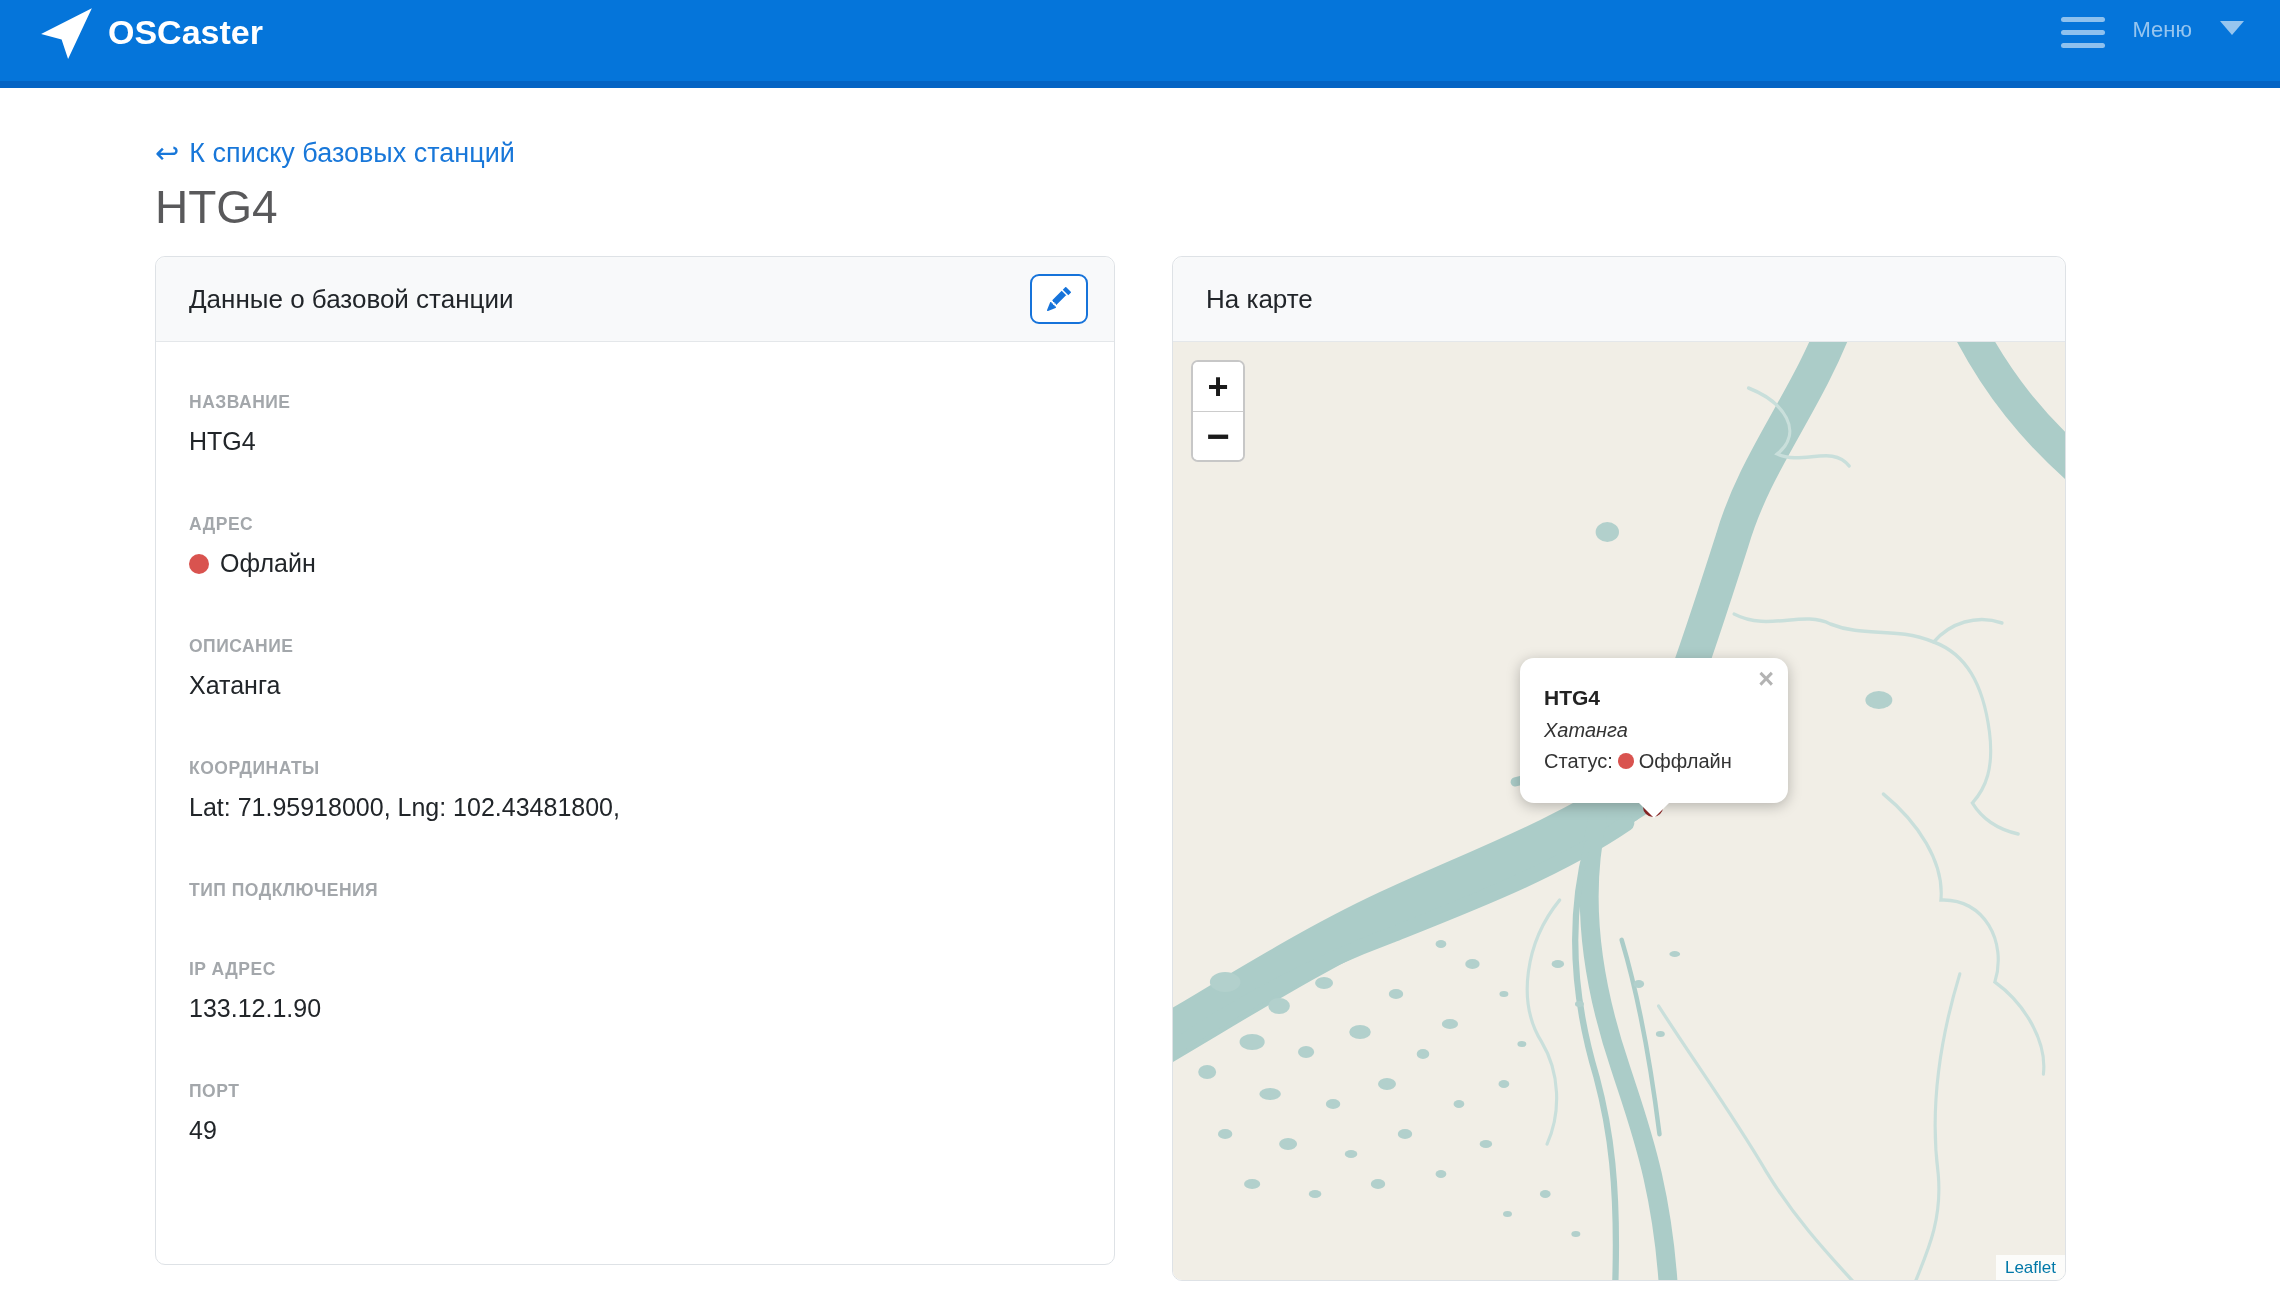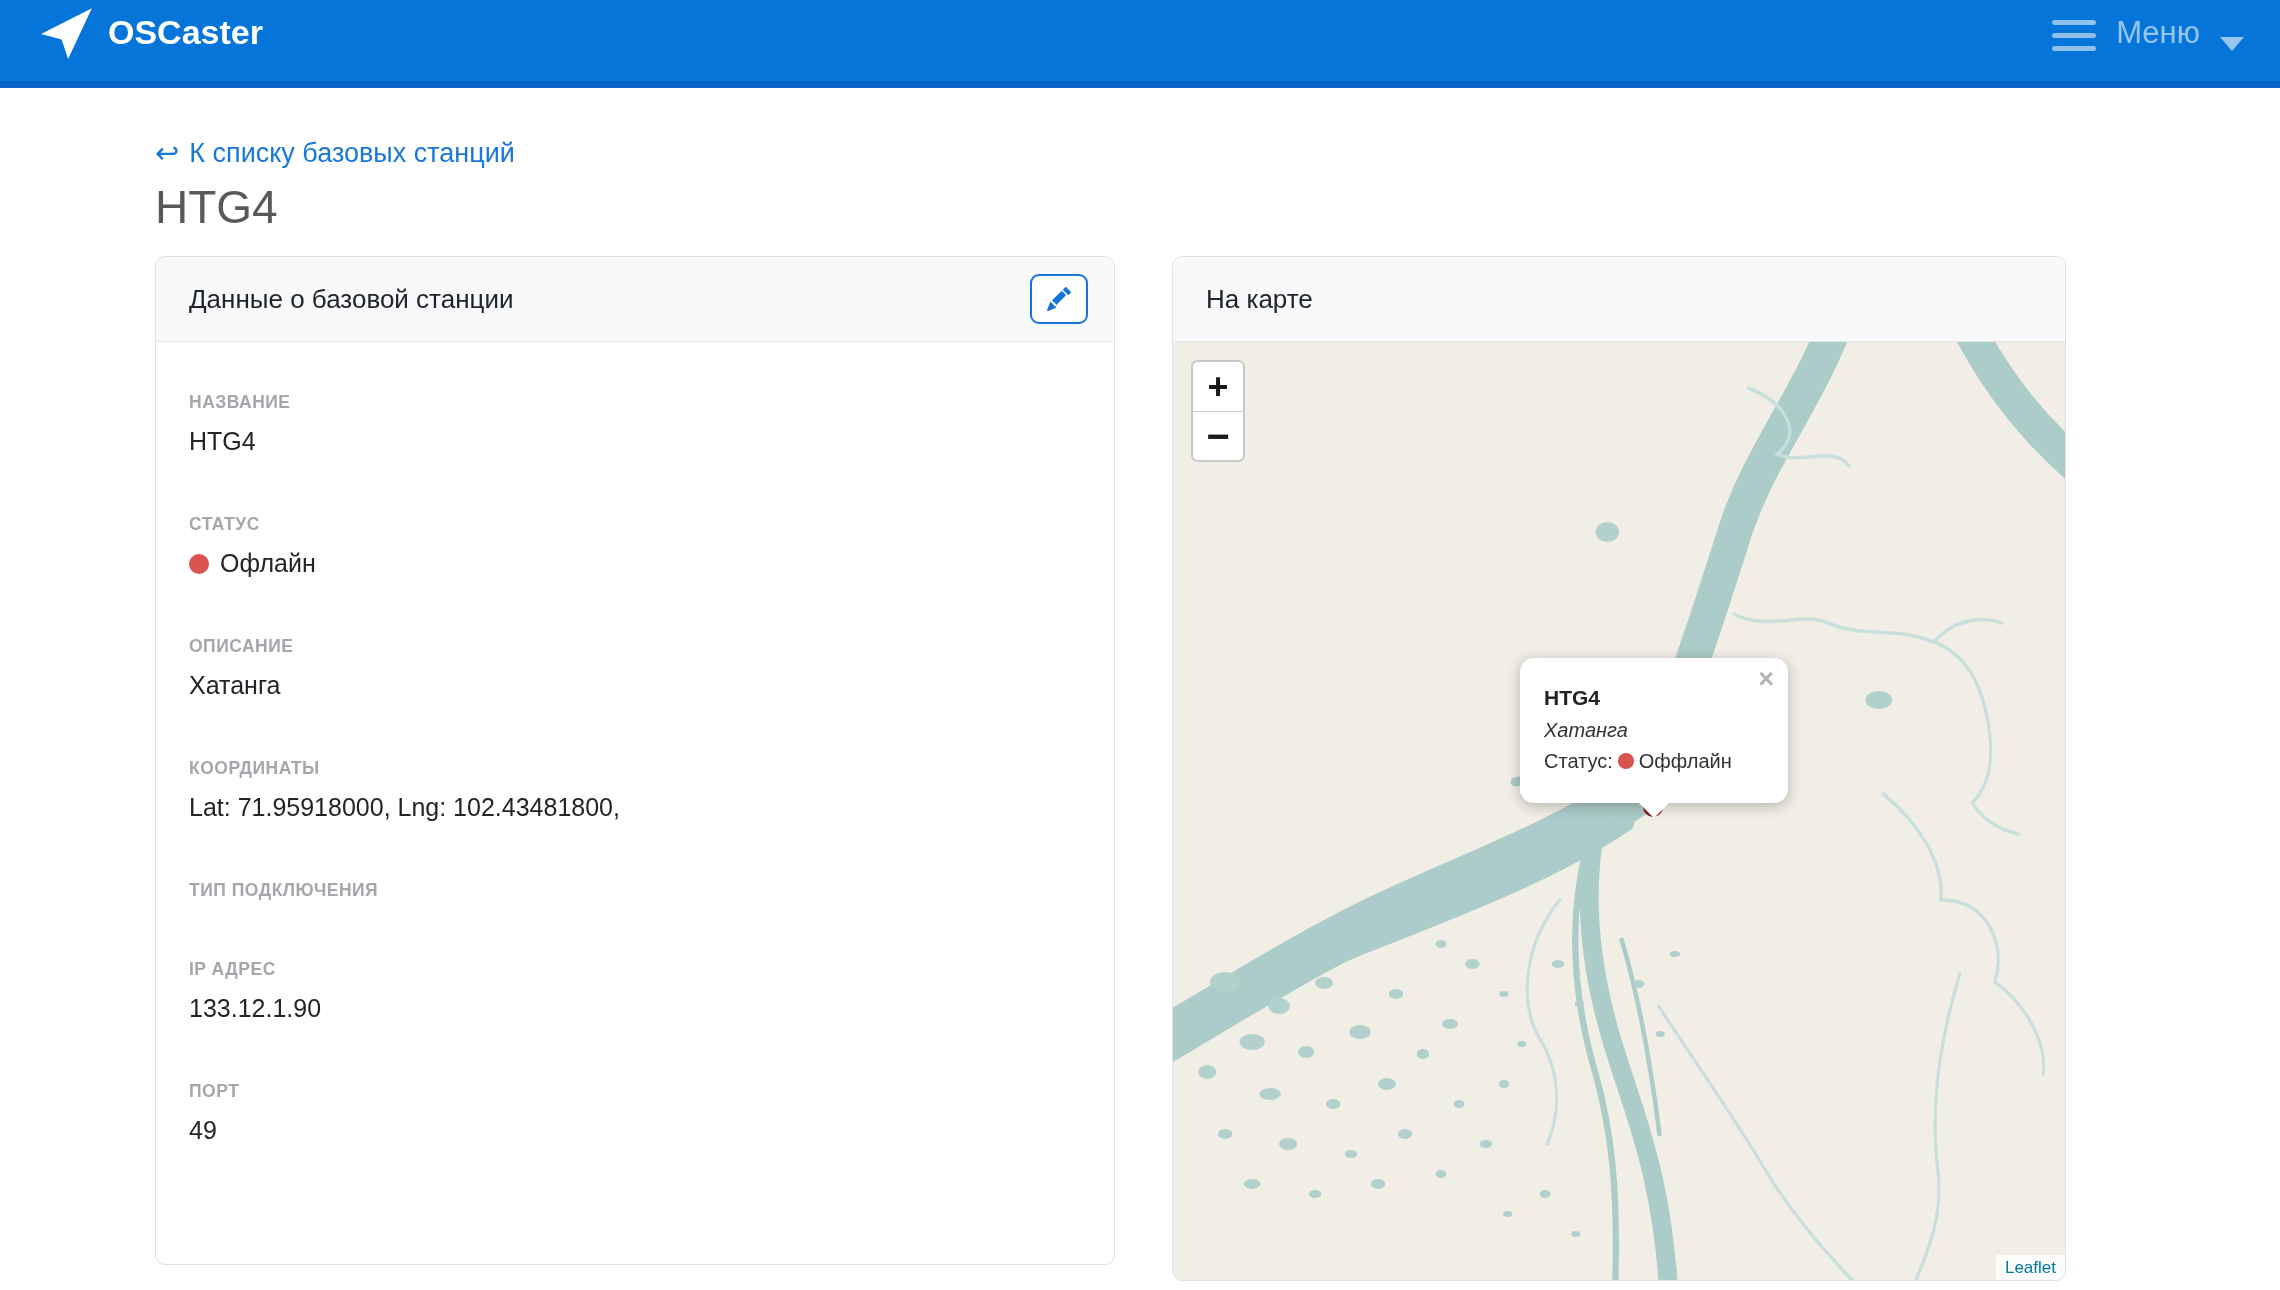--- a/index.html
+++ b/index.html
@@ -13,21 +13,21 @@
   .page { position:relative; width:2280px; height:1290px; background:#fff; }
 
   
   .app-header {
     height:88px; background:#0575da; border-bottom:7px solid #0564c4;
     display:flex; align-items:center; justify-content:space-between;
     padding:0 36px 16px 40px;
   }
   .brand { display:flex; align-items:center; gap:14px; color:#fff; font-size:34px; font-weight:bold; cursor:pointer; }
   .brand svg { width:54px; height:54px; display:block; }
-  .menu-toggle { display:flex; align-items:flex-end; gap:20px; color:rgba(255,255,255,0.58); font-size:31px; cursor:pointer; }
+  .menu-toggle { display:flex; align-items:flex-start; gap:28px; color:rgba(255,255,255,0.58); font-size:22px; cursor:pointer; }
   .hamburger { display:flex; flex-direction:column; gap:8px; }
   .hamburger i { display:block; width:44px; height:5px; border-radius:3px; background:rgba(255,255,255,0.55); }
   .caret { width:0; height:0; border-left:12px solid transparent; border-right:12px solid transparent; border-top:14px solid rgba(255,255,255,0.58); margin-top:4px; }
 
   
   main { padding-left:155px; }
   .back-link { display:inline-flex; align-items:center; gap:10px; margin-top:48px;
     color:#1877d9; font-size:27px; text-decoration:none; cursor:pointer; }
   .back-arrow { font-size:29px; }
   h1.page-title { font-size:46px; font-weight:400; color:#59595b; margin:10px 0 22px; }
@@ -120,21 +120,21 @@
               <path d="M12.854.146a.5.5 0 0 0-.707 0L10.5 1.793 14.207 5.5l1.647-1.646a.5.5 0 0 0 0-.708l-3-3zm.646 6.061L9.793 2.5 3.293 9H3.5a.5.5 0 0 1 .5.5v.5h.5a.5.5 0 0 1 .5.5v.5h.5a.5.5 0 0 1 .5.5v.5h.207l6.5-6.5zm-7.468 7.468A.5.5 0 0 1 6 13.5V13h-.5a.5.5 0 0 1-.5-.5V12h-.5a.5.5 0 0 1-.5-.5V11h-.5a.5.5 0 0 1-.5-.5V10h-.5a.499.499 0 0 1-.175-.032l-.179.178a.5.5 0 0 0-.11.168l-2 5a.5.5 0 0 0 .65.65l5-2a.5.5 0 0 0 .168-.11l.178-.178z"></path>
             </svg>
           </button>
         </div>
         <div class="card-body">
           <div class="field">
             <div class="flabel">НАЗВАНИЕ</div>
             <div class="fvalue">HTG4</div>
           </div>
           <div class="field">
-            <div class="flabel">СТАТУС</div>
+            <div class="flabel">АДРЕС</div>
             <div class="fvalue">
               <span class="status-dot"></span><span>Офлайн</span>
             </div>
           </div>
           <div class="field">
             <div class="flabel">ОПИСАНИЕ</div>
             <div class="fvalue">Хатанга</div>
           </div>
           <div class="field">
             <div class="flabel">КООРДИНАТЫ</div>

